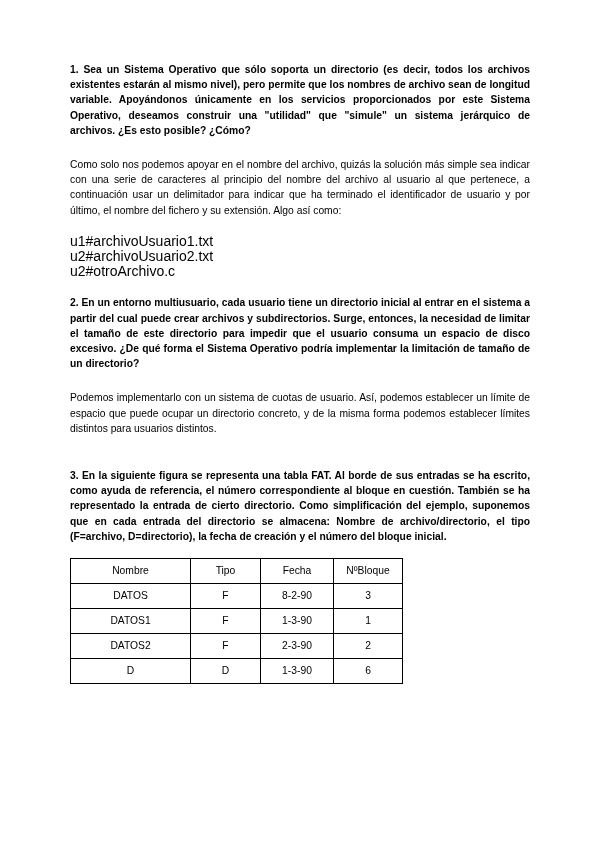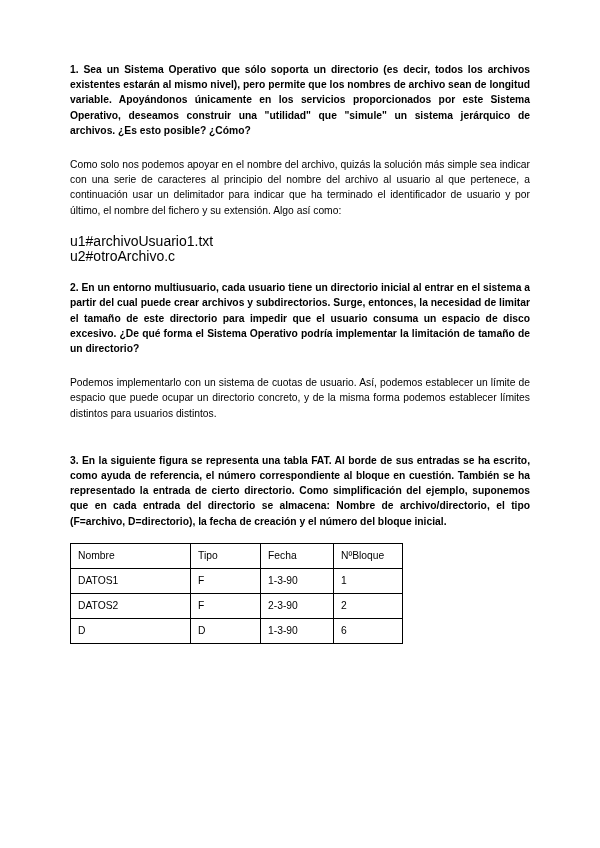--- a/index.html
+++ b/index.html
@@ -55,21 +55,21 @@
     border-collapse: collapse;
     width: 332px;
     table-layout: fixed;
     margin: 0;
   }
   table.fat-table td,
   table.fat-table th {
     border: 1px solid #000000;
     font-size: 10.3px;
     font-weight: normal;
-    text-align: left;
+    text-align: center;
     padding: 5px 7px 5px 7px;
     height: 14px;
     vertical-align: middle;
     line-height: 14px;
     white-space: nowrap;
     overflow: hidden;
   }
   table.fat-table col.c1 { width: 120px; }
   table.fat-table col.c2 { width: 70px; }
   table.fat-table col.c3 { width: 73px; }
@@ -84,20 +84,21 @@
     <p class="question">1. Sea un Sistema Operativo que sólo soporta un directorio (es decir, todos los archivos existentes estarán al mismo nivel), pero permite que los nombres de archivo sean de longitud variable. Apoyándonos únicamente en los servicios proporcionados por este Sistema Operativo, deseamos construir una "utilidad" que "simule" un sistema jerárquico de archivos. ¿Es esto posible? ¿Cómo?</p>
 
     <div class="gap-large"></div>
 
     <p>Como solo nos podemos apoyar en el nombre del archivo, quizás la solución más simple sea indicar con una serie de caracteres al principio del nombre del archivo al usuario al que pertenece, a continuación usar un delimitador para indicar que ha terminado el identificador de usuario y por último, el nombre del fichero y su extensión. Algo así como:</p>
 
     <div class="gap-medium"></div>
 
     <ul class="code-list">
       <li>u1#archivoUsuario1.txt</li>
+      <li>u2#archivoUsuario2.txt</li>
       <li>u2#otroArchivo.c</li>
     </ul>
 
     <div class="gap-medium"></div>
 
     <p class="question">2. En un entorno multiusuario, cada usuario tiene un directorio inicial al entrar en el sistema a partir del cual puede crear archivos y subdirectorios. Surge, entonces, la necesidad de limitar el tamaño de este directorio para impedir que el usuario consuma un espacio de disco excesivo. ¿De qué forma el Sistema Operativo podría implementar la limitación de tamaño de un directorio?</p>
 
     <div class="gap-large"></div>
 
     <p>Podemos implementarlo con un sistema de cuotas de usuario. Así, podemos establecer un límite de espacio que puede ocupar un directorio concreto, y de la misma forma podemos establecer límites distintos para usuarios distintos.</p>
@@ -121,20 +122,26 @@
       <thead>
         <tr>
           <th>Nombre</th>
           <th>Tipo</th>
           <th>Fecha</th>
           <th>NºBloque</th>
         </tr>
       </thead>
       <tbody>
         <tr>
+          <td>DATOS</td>
+          <td>F</td>
+          <td>8-2-90</td>
+          <td>3</td>
+        </tr>
+        <tr>
           <td>DATOS1</td>
           <td>F</td>
           <td>1-3-90</td>
           <td>1</td>
         </tr>
         <tr>
           <td>DATOS2</td>
           <td>F</td>
           <td>2-3-90</td>
           <td>2</td>

